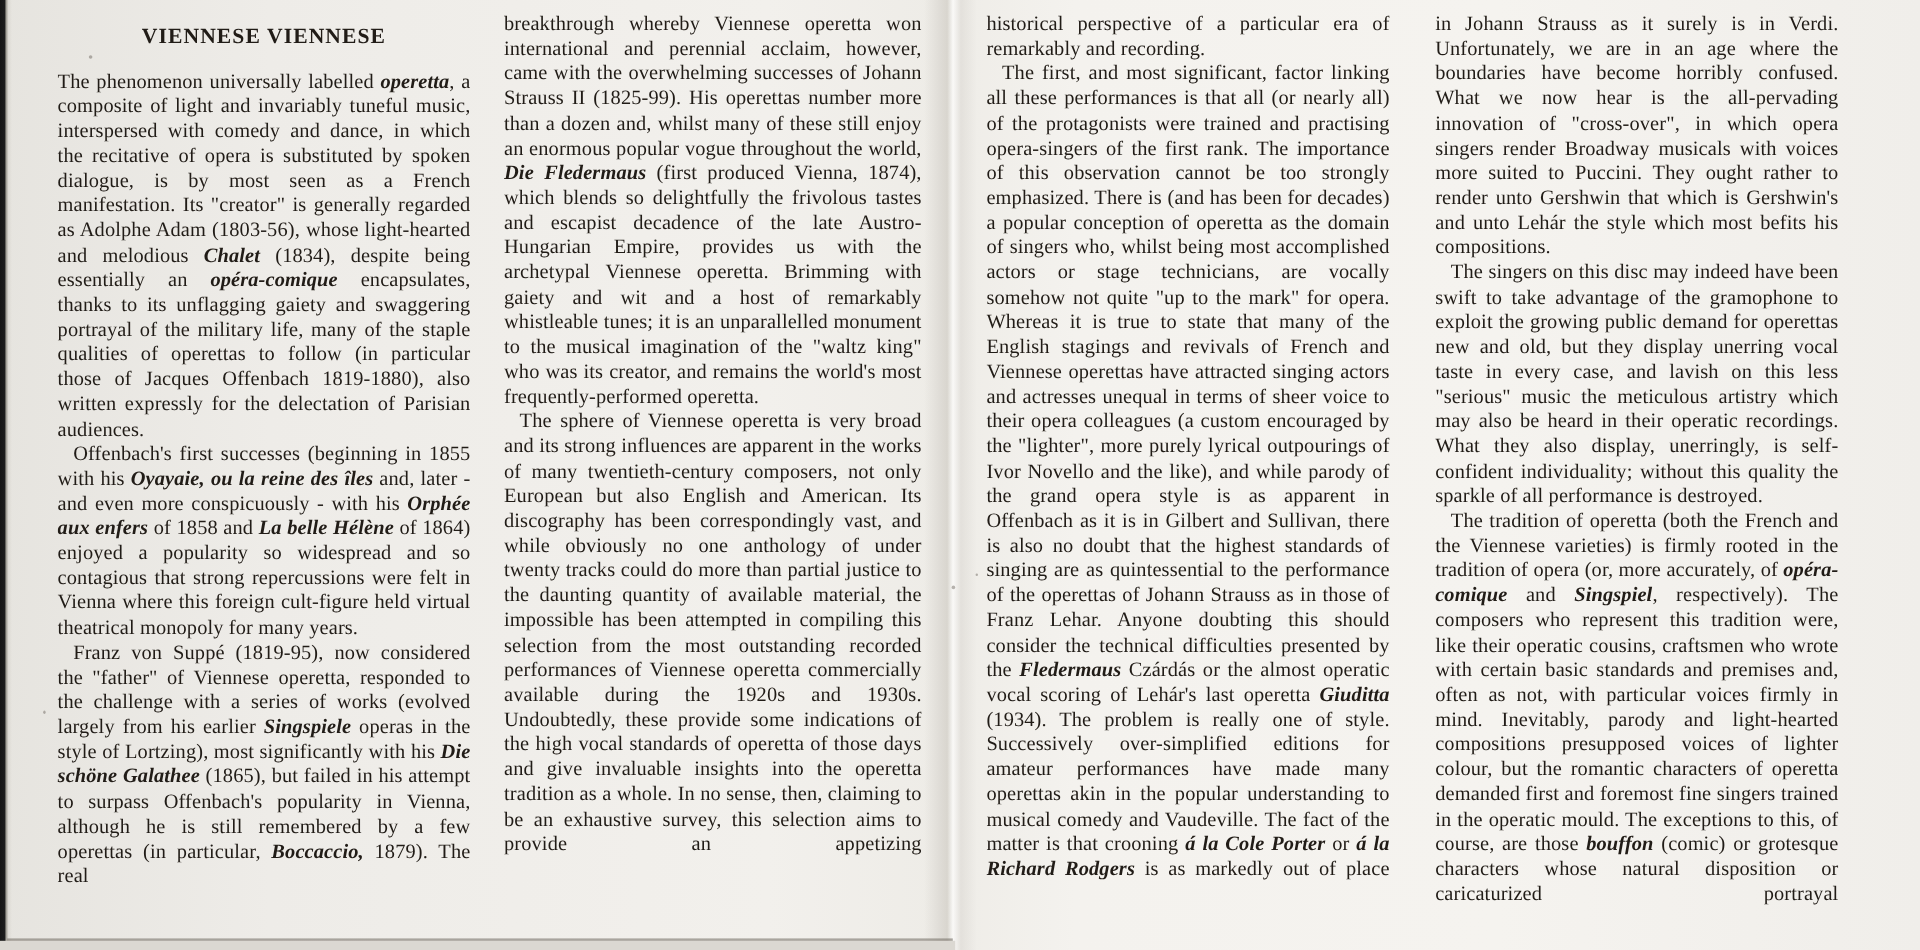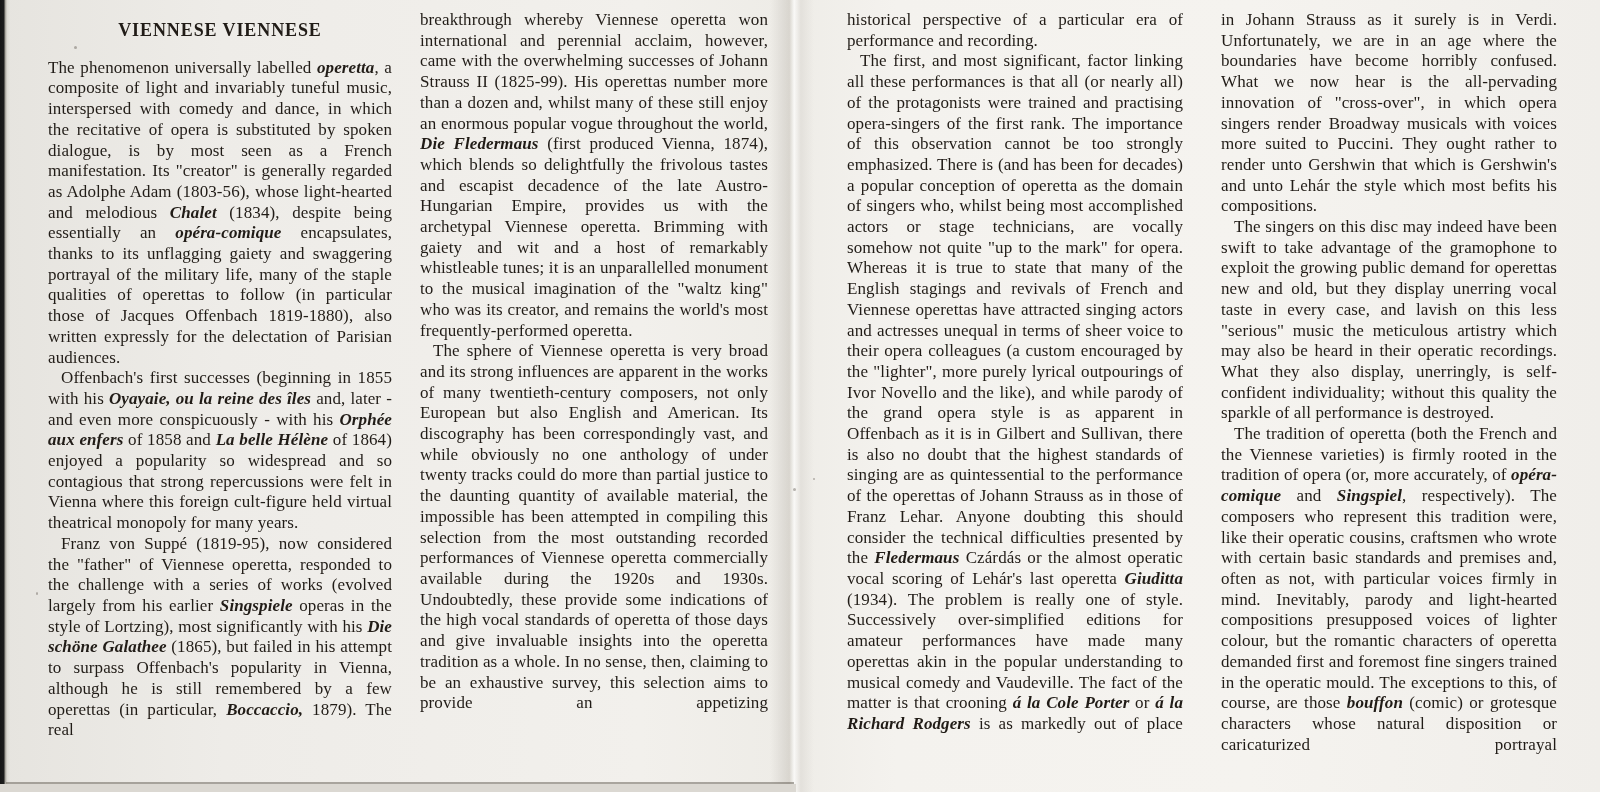--- a/index.html
+++ b/index.html
@@ -38,21 +38,21 @@
     position: absolute; left: 0; top: 0; width: 100%; height: 100%;
     display: flex; padding: 10px 0 0 48px;
   }
   .col {
     height: 782px; overflow: hidden;
     text-align: justify;
     font-size: 17px; line-height: 20.7px;
     letter-spacing: 0.1px;
   }
   .col-1 { width: 344px; margin-right: 28px; }
-  .col-2 { width: 348px; margin-right: 79px; }
+  .col-2 { width: 348px; margin-right: 54px; }
   .col-3 { width: 336px; margin-right: 38px; }
   .col-4 { width: 336px; }
   .title {
     margin: 0; padding: 10px 0 17px;
     font-size: 18px; font-weight: 700; letter-spacing: 0.9px;
     text-align: center;
   }
   p { margin: 0; }
   p.indent { text-indent: 13px; }
   p.cont { text-align-last: justify; }
@@ -67,21 +67,21 @@
       <h1 class="title">VIENNESE VIENNESE</h1>
     <p class=""><span>The phenomenon universally labelled </span><b>operetta</b><span>, a composite of light and invariably tuneful music, interspersed with comedy and dance, in which the recitative of opera is substituted by spoken dialogue, is by most seen as a French manifestation. Its "creator" is generally regarded as Adolphe Adam (1803-56), whose light-hearted and melodious </span><b>Chalet</b><span> (1834), despite being essentially an </span><b>opéra-comique</b><span> encapsulates, thanks to its unflagging gaiety and swaggering portrayal of the military life, many of the staple qualities of operettas to follow (in particular those of Jacques Offenbach 1819-1880), also written expressly for the delectation of Parisian audiences.</span></p>
         <p class="indent"><span>Offenbach's first successes (beginning in 1855 with his </span><b>Oyayaie, ou la reine des îles</b><span> and, later - and even more conspicuously - with his </span><b>Orphée aux enfers</b><span> of 1858 and </span><b>La belle Hélène</b><span> of 1864) enjoyed a popularity so widespread and so contagious that strong repercussions were felt in Vienna where this foreign cult-figure held virtual theatrical monopoly for many years.</span></p>
         <p class="indent cont"><span>Franz von Suppé (1819-95), now considered the "father" of Viennese operetta, responded to the challenge with a series of works (evolved largely from his earlier </span><b>Singspiele</b><span> operas in the style of Lortzing), most significantly with his </span><b>Die schöne Galathee</b><span> (1865), but failed in his attempt to surpass Offenbach's popularity in Vienna, although he is still remembered by a few operettas (in particular, </span><b>Boccaccio,</b><span> 1879). The real</span></p>
       </div>
     <div class="col col-2">
         <p class=""><span>breakthrough whereby Viennese operetta won international and perennial acclaim, however, came with the overwhelming successes of Johann Strauss II (1825-99). His operettas number more than a dozen and, whilst many of these still enjoy an enormous popular vogue throughout the world, </span><b>Die Fledermaus</b><span> (first produced Vienna, 1874), which blends so delightfully the frivolous tastes and escapist decadence of the late Austro-Hungarian Empire, provides us with the archetypal Viennese operetta. Brimming with gaiety and wit and a host of remarkably whistleable tunes; it is an unparallelled monument to the musical imagination of the "waltz king" who was its creator, and remains the world's most frequently-performed operetta.</span></p>
         <p class="indent cont"><span>The sphere of Viennese operetta is very broad and its strong influences are apparent in the works of many twentieth-century composers, not only European but also English and American. Its discography has been correspondingly vast, and while obviously no one anthology of under twenty tracks could do more than partial justice to the daunting quantity of available material, the impossible has been attempted in compiling this selection from the most outstanding recorded performances of Viennese operetta commercially available during the 1920s and 1930s. Undoubtedly, these provide some indications of the high vocal standards of operetta of those days and give invaluable insights into the operetta tradition as a whole. In no sense, then, claiming to be an exhaustive survey, this selection aims to provide an appetizing</span></p>
       </div>
     <div class="col col-3">
-        <p class=""><span>historical perspective of a particular era of performance and recording.</span></p>
+        <p class=""><span>historical perspective of a particular era of remarkably and recording.</span></p>
         <p class="indent cont"><span>The first, and most significant, factor linking all these performances is that all (or nearly all) of the protagonists were trained and practising opera-singers of the first rank. The importance of this observation cannot be too strongly emphasized. There is (and has been for decades) a popular conception of operetta as the domain of singers who, whilst being most accomplished actors or stage technicians, are vocally somehow not quite "up to the mark" for opera. Whereas it is true to state that many of the English stagings and revivals of French and Viennese operettas have attracted singing actors and actresses unequal in terms of sheer voice to their opera colleagues (a custom encouraged by the "lighter", more purely lyrical outpourings of Ivor Novello and the like), and while parody of the grand opera style is as apparent in Offenbach as it is in Gilbert and Sullivan, there is also no doubt that the highest standards of singing are as quintessential to the performance of the operettas of Johann Strauss as in those of Franz Lehar. Anyone doubting this should consider the technical difficulties presented by the </span><b>Fledermaus</b><span> Czárdás or the almost operatic vocal scoring of Lehár's last operetta </span><b>Giuditta</b><span> (1934). The problem is really one of style. Successively over-simplified editions for amateur performances have made many operettas akin in the popular understanding to musical comedy and Vaudeville. The fact of the matter is that crooning </span><b>á la Cole Porter</b><span> or </span><b>á la Richard Rodgers</b><span> is as markedly out of place</span></p>
       </div>
     <div class="col col-4">
         <p class=""><span>in Johann Strauss as it surely is in Verdi. Unfortunately, we are in an age where the boundaries have become horribly confused. What we now hear is the all-pervading innovation of "cross-over", in which opera singers render Broadway musicals with voices more suited to Puccini. They ought rather to render unto Gershwin that which is Gershwin's and unto Lehár the style which most befits his compositions.</span></p>
         <p class="indent"><span>The singers on this disc may indeed have been swift to take advantage of the gramophone to exploit the growing public demand for operettas new and old, but they display unerring vocal taste in every case, and lavish on this less "serious" music the meticulous artistry which may also be heard in their operatic recordings. What they also display, unerringly, is self-confident individuality; without this quality the sparkle of all performance is destroyed.</span></p>
         <p class="indent cont"><span>The tradition of operetta (both the French and the Viennese varieties) is firmly rooted in the tradition of opera (or, more accurately, of </span><b>opéra-comique</b><span> and </span><b>Singspiel</b><span>, respectively). The composers who represent this tradition were, like their operatic cousins, craftsmen who wrote with certain basic standards and premises and, often as not, with particular voices firmly in mind. Inevitably, parody and light-hearted compositions presupposed voices of lighter colour, but the romantic characters of operetta demanded first and foremost fine singers trained in the operatic mould. The exceptions to this, of course, are those </span><b>bouffon</b><span> (comic) or grotesque characters whose natural disposition or caricaturized portrayal</span></p>
       </div>
   </div>
 
   <div class="fold"></div>

